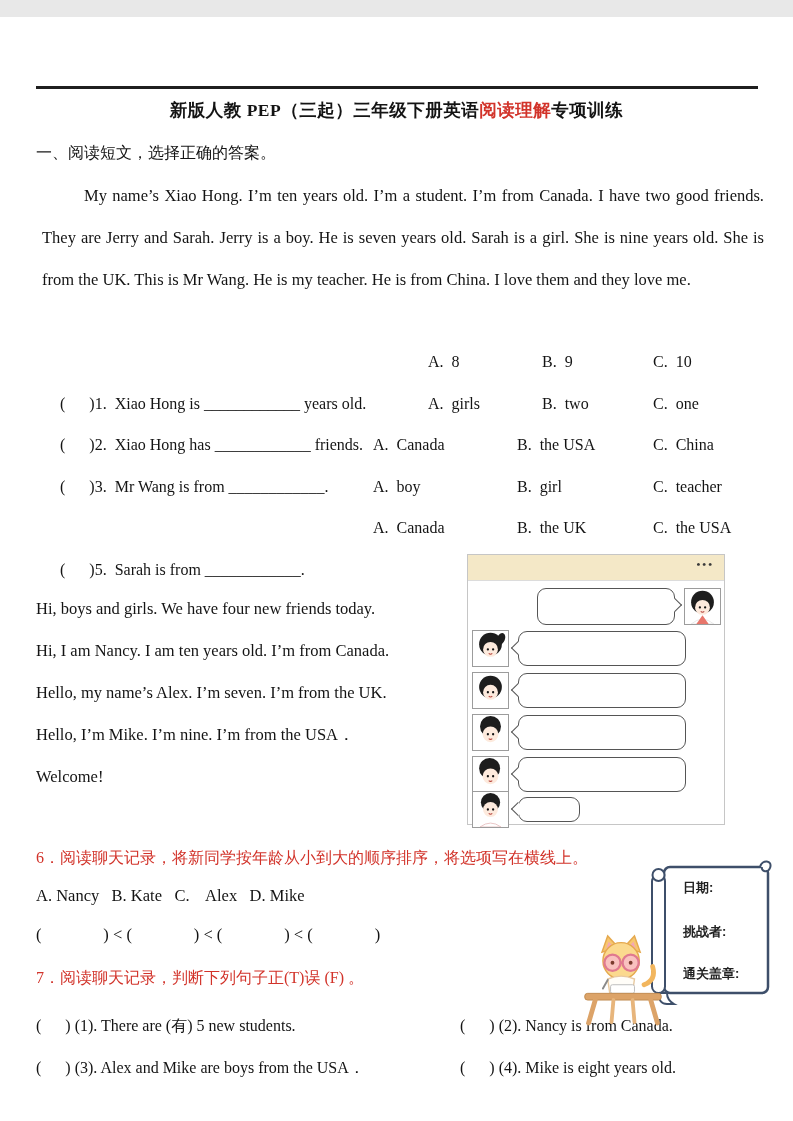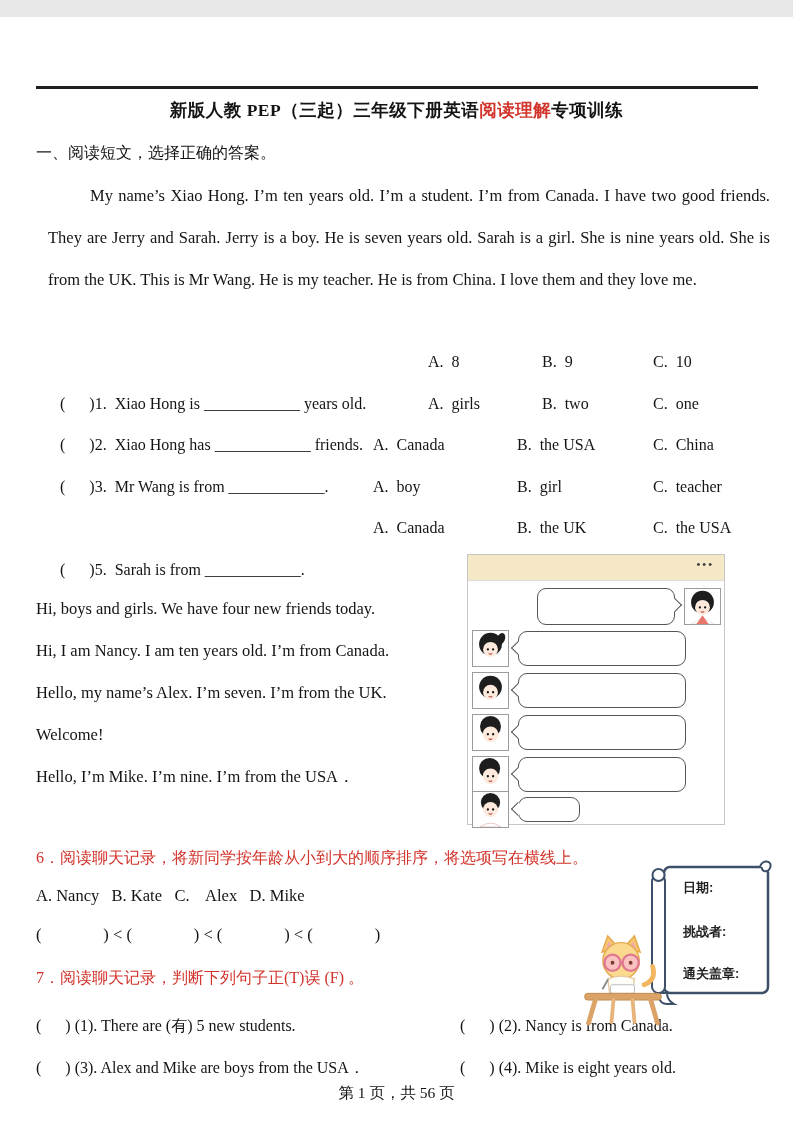--- a/index.html
+++ b/index.html
@@ -3,21 +3,21 @@
 <meta charset="utf-8">
 <style>
   html,body{margin:0;padding:0;background:#e8e8e8;}
   .page{position:relative;width:793px;height:1121px;margin:17px auto;background:#ffffff;
         font-family:"Liberation Serif","DejaVu Serif",serif;color:#141414;overflow:hidden;}
   .top-rule{position:absolute;left:36px;right:35px;top:69px;border-top:3.5px solid #1f1f1f;}
   .page-title{position:absolute;left:0;right:0;top:81px;margin:0;text-align:center;
               font-size:17.5px;font-weight:bold;letter-spacing:.5px;}
   .title-red{color:#d2332a;}
   .s1-heading{position:absolute;left:36px;top:126px;font-size:16px;}
-  .passage{position:absolute;left:48px;width:722px;top:158px;font-size:16.5px;line-height:42px;
+  .passage{position:absolute;left:42px;width:722px;top:158px;font-size:16.5px;line-height:42px;
            text-align:justify;text-indent:42px;}
   .mcq{position:absolute;left:36px;top:324px;width:722px;font-size:16px;}
   .q-row{position:relative;height:41.6px;line-height:41.6px;white-space:pre;}
   .opt{position:absolute;top:0;white-space:pre;}
   .q-row .oA{left:337px}.q-row .oB{left:481px}.q-row .oC{left:617px}
   .q-row.shift .oA{left:392px}.q-row.shift .oB{left:506px}
   .s2-heading{position:absolute;left:36px;top:537px;font-size:16px;white-space:pre;}
   .s2-lines{position:absolute;left:36px;top:571px;font-size:16.5px;line-height:42px;}
   .s2-lines div{white-space:pre;}
   
@@ -101,22 +101,22 @@
       <span class="opt oB">B.  the UK</span>
       <span class="opt oC">C.  the USA</span>
     </div>
   </div>
 
 
   <div class="s2-lines">
     <div>Hi, boys and girls. We have four new friends today.</div>
     <div>Hi, I am Nancy. I am ten years old. I’m from Canada.</div>
     <div>Hello, my name’s Alex. I’m seven. I’m from the UK.</div>
+    <div>Hello, I’m Mike. I’m nine. I’m from the USA．</div>
     <div>Welcome!</div>
-    <div>Hello, I’m Mike. I’m nine. I’m from the USA．</div>
   </div>
 
   <div class="chat-panel">
     <div class="chat-header">
       <span class="chat-dots">•••</span>
     </div>
     <div class="chat-body">
       <div class="chat-row right">
         <div class="bubble tail-right b-first"></div>
         <span class="avatar">
@@ -244,15 +244,14 @@
       <rect x="33" y="54" width="25" height="9" rx="2" fill="#ffffff" stroke="#bbbbbb"></rect>
       <path d="M25 58 l5 -9" stroke="#8a8a8a" stroke-width="2" stroke-linecap="round"></path>
       <rect x="6" y="63" width="80" height="7" rx="3" fill="#dca368" stroke="#c08a4f"></rect>
       <path d="M17 70 L10 94" stroke="#dca368" stroke-width="5" stroke-linecap="round"></path>
       <path d="M75 70 L82 94" stroke="#dca368" stroke-width="5" stroke-linecap="round"></path>
       <path d="M36 70 L34 93" stroke="#e7b57c" stroke-width="4" stroke-linecap="round"></path>
       <path d="M56 70 L58 93" stroke="#e7b57c" stroke-width="4" stroke-linecap="round"></path>
     </svg>
   </div>
 
-  <div class="page-footer">第 1 页，共 56 页</div>
 
 </div>
 
 </body></html>

